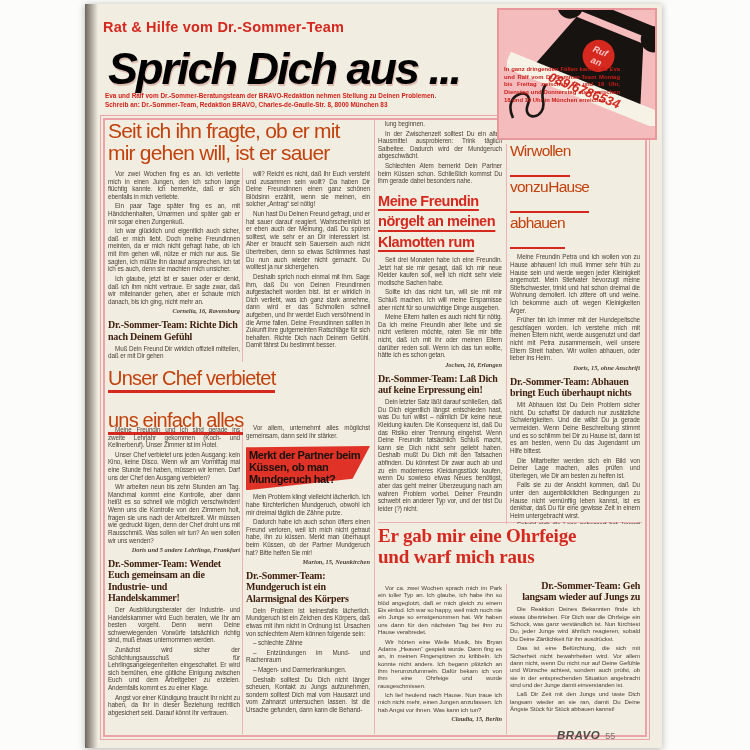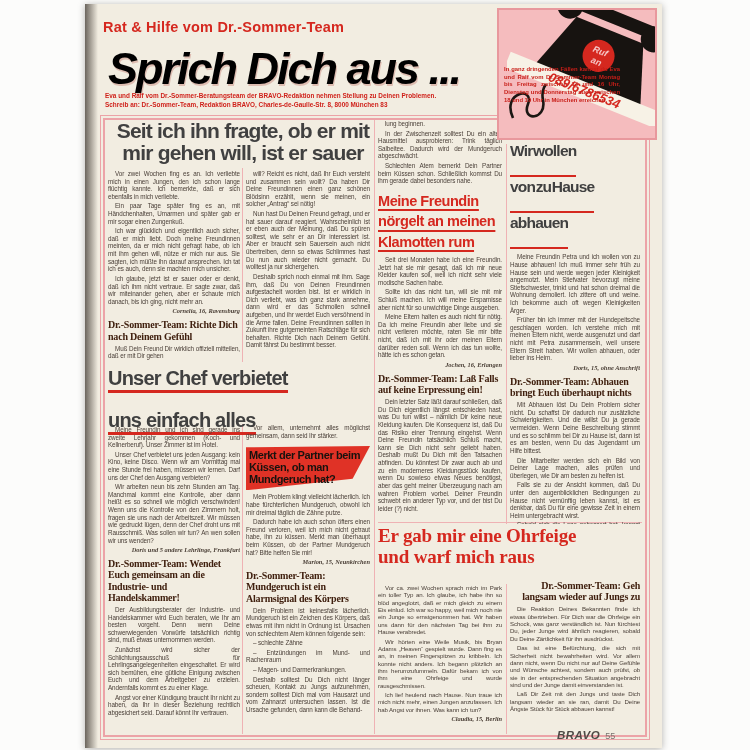--- a/index.html
+++ b/index.html
@@ -27,21 +27,21 @@
   .col{position:absolute;overflow:hidden;}
   .bp{margin:0 0 2px;text-indent:7px;font-size:6.3px;line-height:1.21;color:#4b4039;
       text-align:justify;letter-spacing:-.1px;}
   .xs .bp{font-size:6.1px;}
   .sig{margin:1px 0 0;font-family:"Liberation Serif",serif;font-style:italic;font-weight:bold;
        font-size:6.4px;color:#4a3f36;text-align:right;}
   .rt{margin:5px 0 3px;font-family:"Liberation Serif",serif;font-weight:bold;font-size:10px;
       line-height:1.12;color:#40200f;letter-spacing:-.2px;}
   .hl{position:absolute;overflow:visible;}
   .hl-line{display:block;}
-  .hb{font-weight:bold;color:#404040;letter-spacing:-.8px;line-height:1.04;text-align:center;}
+  .hb{font-weight:normal;color:#c2410c;letter-spacing:-.8px;line-height:1.04;}
   .h1 .hl-line{font-size:21px;}
   .h2 .hl-line{display:inline-block;font-size:20px;border-bottom:3px solid #d5281f;
                padding-bottom:1px;margin-bottom:17px;}
   .h5 .hl-line{display:inline-block;font-size:15.5px;border-bottom:2.5px solid #d5281f;
                padding-bottom:16px;margin-bottom:1px;word-spacing:-3px;}
   .h4 .hl-line{display:inline-block;font-weight:bold;color:#d5281f;font-size:15px;
                letter-spacing:-.5px;line-height:1.02;border-bottom:2px solid #d5281f;
                padding-bottom:1px;margin-bottom:1px;transform:scaleX(.97);transform-origin:left;}
   .h6{font-family:"Liberation Serif",serif;font-weight:bold;color:#d5281f;font-size:19px;
       letter-spacing:-.2px;line-height:1.08;}
@@ -145,21 +145,21 @@
     <div class="col" style="left:293px;top:188px;width:124px;height:334px;">
       <div class="hl h4" style="position:relative;">
         <span><span class="hl-line">Meine Freundin</span></span><br>
         <span><span class="hl-line">nörgelt an meinen</span></span><br>
         <span><span class="hl-line">Klamotten rum</span></span>
       </div>
       <p class="bp" style="margin-top:3px;">Seit drei Monaten habe ich eine Freundin. Jetzt hat sie mir gesagt, daß ich mir neue Kleider kaufen soll, weil ich nicht sehr viele modische Sachen habe.</p>
       <p class="bp">Sollte ich das nicht tun, will sie mit mir Schluß machen. Ich will meine Ersparnisse aber nicht für so unwichtige Dinge ausgeben.</p>
       <p class="bp">Meine Eltern halten es auch nicht für nötig. Da ich meine Freundin aber liebe und sie nicht verlieren möchte, raten Sie mir bitte nicht, daß ich mit ihr oder meinen Eltern darüber reden soll. Wenn ich das tun wollte, hätte ich es schon getan.</p>
       <p class="sig">Jochen, 16, Erlangen</p>
-      <p class="rt">Dr.-Sommer-Team: Laß Falls auf keine Erpressung ein!</p>
+      <p class="rt">Dr.-Sommer-Team: Laß Dich auf keine Erpressung ein!</p>
       <p class="bp">Dein letzter Satz läßt darauf schließen, daß Du Dich eigentlich längst entschieden hast, was Du tun willst – nämlich Dir keine neue Kleidung kaufen. Die Konsequenz ist, daß Du das Risiko einer Trennung eingehst. Wenn Deine Freundin tatsächlich Schluß macht, kann sie Dich nicht sehr geliebt haben. Deshalb mußt Du Dich mit den Tatsachen abfinden. Du könntest Dir zwar auch ab und zu ein moderneres Kleidungsstück kaufen, wenn Du sowieso etwas Neues benötigst, aber das geht meiner Überzeugung nach am wahren Problem vorbei. Deiner Freundin schwebt ein anderer Typ vor, und der bist Du leider (?) nicht.</p>
     </div>
 
     <div class="phonebox">
       <svg class="phone-svg" width="152" height="120" viewBox="0 0 152 120">
         <path d="M6,112 C-6,86 28,80 21,98 C14,116 40,114 36,94 C32,74 52,68 58,80 L64,70" fill="none" stroke="#1b1713" stroke-width="2.6"></path>
         <g transform="rotate(22 88 56)">
           <rect x="38" y="1" width="102" height="13" rx="6" fill="#171310"></rect>
           <circle cx="44" cy="13" r="13" fill="#171310"></circle>
           <circle cx="134" cy="13" r="13" fill="#171310"></circle>

